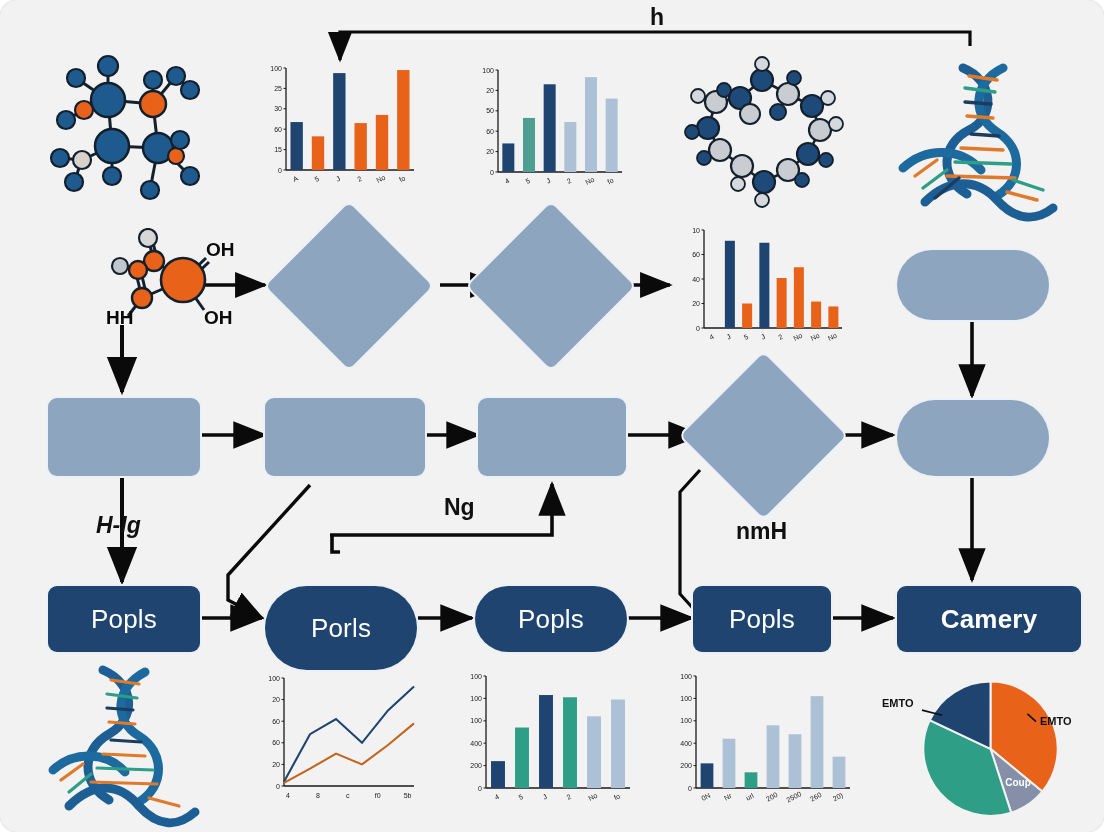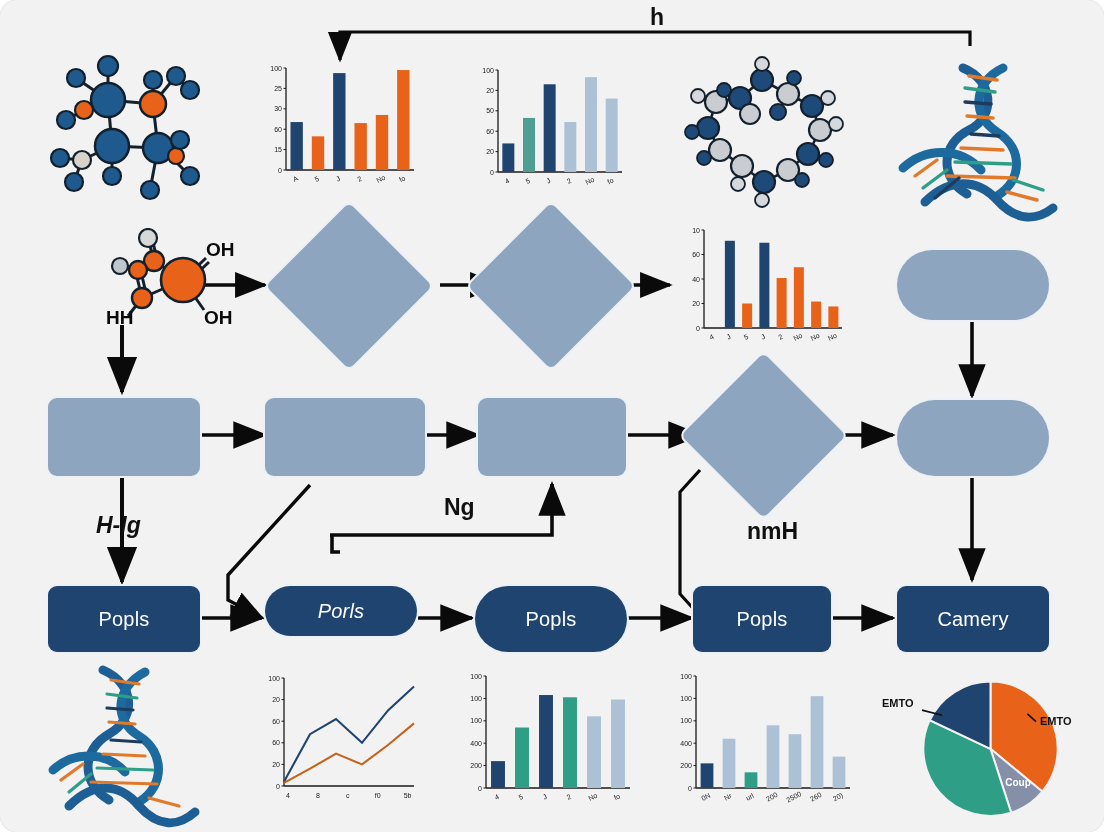--- a/index.html
+++ b/index.html
@@ -11,21 +11,21 @@
     overflow:hidden;
     box-shadow:0 0 0 1px #e6e6e6;
   }
 
   
   .node{
     position:absolute;
     box-sizing:border-box;
     display:flex;align-items:center;justify-content:center;
     color:#ffffff;
-    font-size:20px;
+    font-size:26px;
     letter-spacing:.2px;
     box-shadow:0 0 0 2px #edf1f5;
   }
   .node.dark{background:#1f4470;}
   .node.grey{background:#8ea5bf;}
   .node.rect{border-radius:9px;}
   .node.pill{border-radius:999px;}
   .node.stadium{border-radius:999px;}
   .diamond{
     position:absolute;
@@ -103,45 +103,45 @@
 
     <path d="M200,618 L262,618" fill="none" stroke="#0a0a0a" stroke-width="3.6" marker-end="url(#ahb)"></path>
     <path d="M418,618 L472,618" fill="none" stroke="#0a0a0a" stroke-width="3.6" marker-end="url(#ahb)"></path>
     <path d="M626,618 L692,618" fill="none" stroke="#0a0a0a" stroke-width="3.6" marker-end="url(#ahb)"></path>
     <path d="M830,618 L893,618" fill="none" stroke="#0a0a0a" stroke-width="3.6" marker-end="url(#ahb)"></path>
   </svg>
 
   <div class="edge-label" style="left:650px;top:4px;">h</div>
   <div class="edge-label" style="left:96px;top:512px;font-style:italic;">H-Ig</div>
   <div class="edge-label" style="left:444px;top:494px;">Ng</div>
-  <div class="edge-label" style="left:736px;top:518px;margin-left:11px;">nmH</div>
+  <div class="edge-label" style="left:736px;top:518px;">nmH</div>
 
   <div class="diamond" style="left:290px;top:227px;width:118px;height:118px;"></div>
   <div class="diamond" style="left:492px;top:227px;width:118px;height:118px;"></div>
   <div class="node grey stadium" style="left:897px;top:250px;width:152px;height:70px;"></div>
 
   <div class="node grey rect" style="left:48px;top:398px;width:152px;height:78px;"></div>
   <div class="node grey rect" style="left:265px;top:398px;width:160px;height:78px;"></div>
   <div class="node grey rect" style="left:478px;top:398px;width:148px;height:78px;"></div>
   <div class="diamond" style="left:705px;top:377px;width:117px;height:117px;"></div>
   <div class="node grey stadium" style="left:897px;top:400px;width:152px;height:76px;"></div>
 
   <div class="node dark rect" style="left:48px;top:586px;width:152px;height:66px;">
     <span>Popls</span>
   </div>
-  <div class="node dark pill" style="left:265px;top:586px;width:152px;height:50px;font-style:italic;">
+  <div class="node dark pill" style="left:265px;top:586px;width:152px;height:84px;">
     <span>Porls</span>
   </div>
   <div class="node dark pill" style="left:475px;top:586px;width:152px;height:66px;">
     <span>Popls</span>
   </div>
   <div class="node dark rect" style="left:693px;top:586px;width:138px;height:66px;">
     <span>Popls</span>
   </div>
-  <div class="node dark rect" style="left:897px;top:586px;width:152px;height:66px;">
+  <div class="node dark rect" style="left:897px;top:586px;width:184px;height:66px;font-weight:bold;">
     <span>Camery</span>
   </div>
 
   <div class="mol" style="left:40px;top:48px;width:200px;height:160px;">
     <svg width="200" height="160" viewBox="0 0 200 160">
       <g stroke="#14202b" stroke-width="3">
         <line x1="68" y1="52" x2="68" y2="18"></line>
         <line x1="68" y1="52" x2="36" y2="30"></line>
         <line x1="68" y1="52" x2="44" y2="62"></line>
         <line x1="44" y1="62" x2="26" y2="72"></line>

